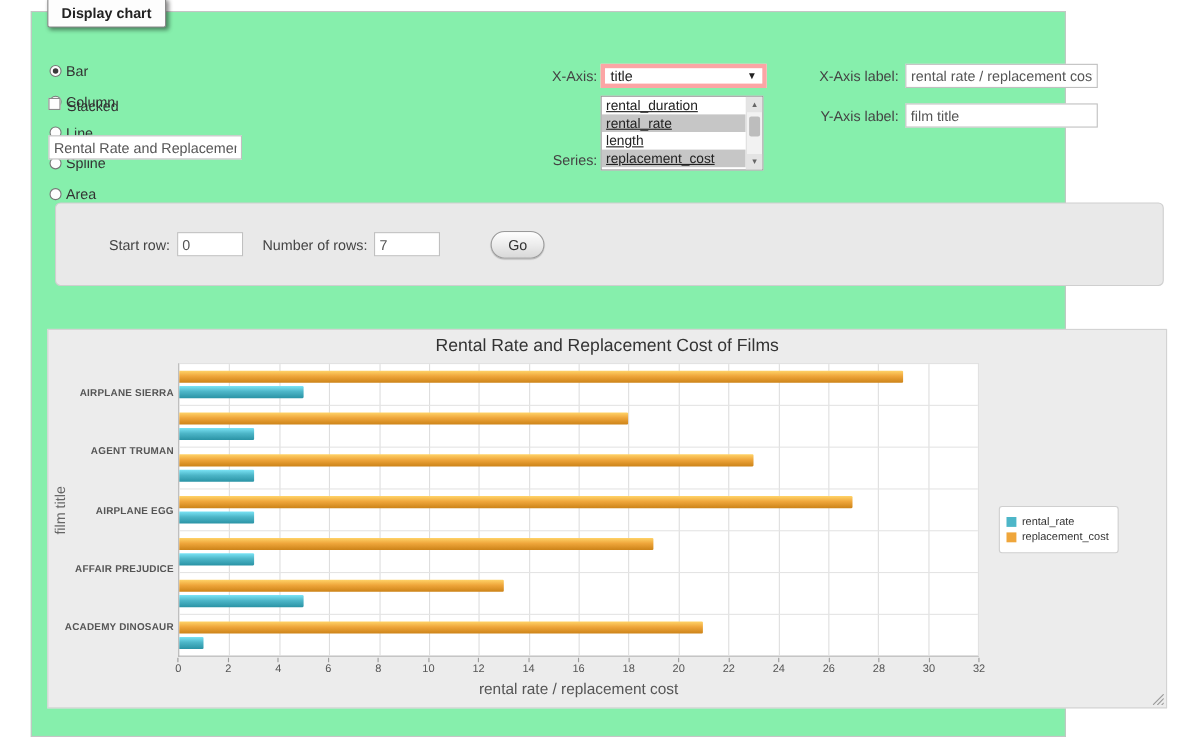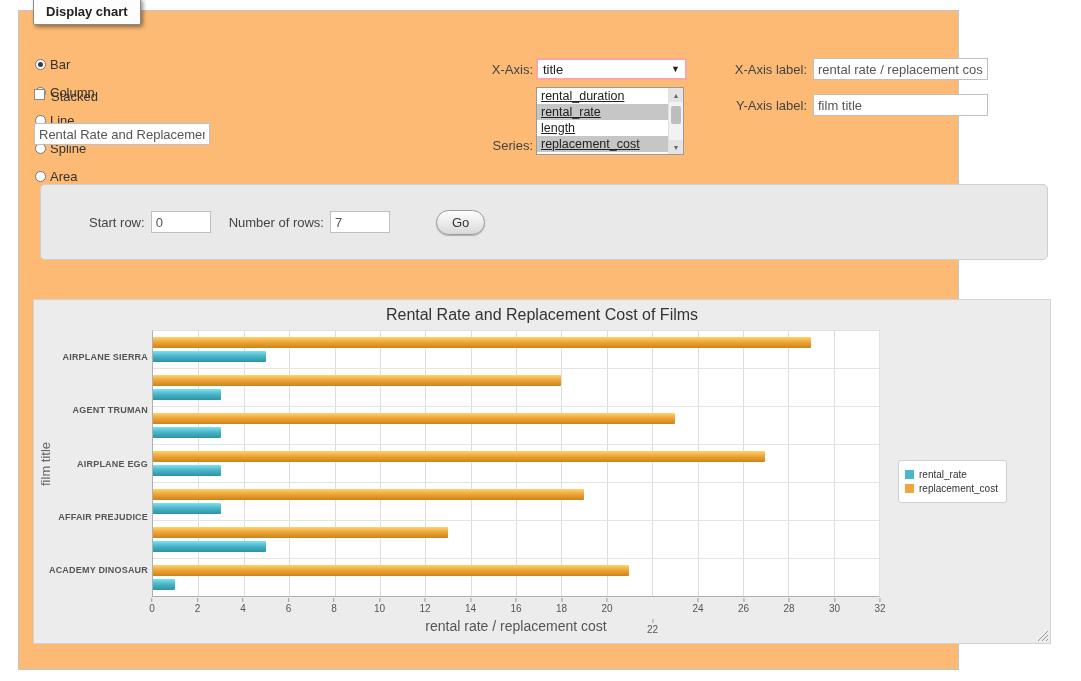--- a/index.html
+++ b/index.html
@@ -2,22 +2,22 @@
 <html><head>
 <meta charset="utf-8">
 <style>
   * { box-sizing: border-box; margin: 0; padding: 0; }
   body {
     width: 1081px; height: 681px; background: #fff;
     font-family: "Liberation Sans", sans-serif; color: #333;
     position: relative; overflow: hidden;
   }
   .outer {
-    position: absolute; left: 18px; top: 10px; width: 941px; height: 660px;
-    border: 1px solid #c5c5c5; background: #fdba74;
+    position: absolute; left: 28px; top: 10px; width: 941px; height: 660px;
+    border: 1px solid #c5c5c5; background: #86efac;
   }
   .legend-box {
     position: absolute; left: 14px; top: -13px; background: #fdfdfd;
     border: 1px solid #8a8a8a; padding: 5px 12px; font-size: 13px; font-weight: bold;
     color: #222; box-shadow: 2px 2px 4px rgba(0,0,0,0.45); border-radius: 2px;
   }
   
   .field-label { position: absolute; font-size: 13px; color: #444; }
   .radio-group { position: absolute; left: 16px; top: 46px; display: flex; gap: 13px; font-size: 13px; flex-direction: column; }
   .radio-item { display: flex; align-items: center; cursor: default; }
@@ -29,21 +29,21 @@
   .check-row { position: absolute; left: 15px; top: 78px; display: flex; align-items: flex-start; font-size: 13px; }
   .checkbox { width: 11px; height: 11px; border: 1px solid #8a8a8a; background: #fdfdfd; display: inline-block; margin-right: 6px; }
   input[type="text"] {
     border: 1px solid #c0c0c0; font-family: "Liberation Sans", sans-serif;
     font-size: 13px; color: #555; padding: 2px 4px; background: #fff;
   }
   .title-input { position: absolute; left: 15px; top: 112px; width: 176px; height: 22px; }
   .xaxis-lbl { left: 430px; top: 51px; width: 84px; text-align: right; }
   .select {
     position: absolute; left: 517px; top: 47px; width: 151px; height: 22px;
-    border: 2px solid #fca5a5; background: #fff; display: flex; align-items: center; padding: 0 5px;
+    border: 4px solid #fca5a5; background: #fff; display: flex; align-items: center; padding: 0 5px;
   }
   .select .val { flex: 1; font-size: 13px; color: #222; }
   .select .arr { font-size: 9px; color: #222; }
   .listbox {
     position: absolute; left: 517px; top: 76px; width: 148px; height: 68px;
     border: 1px solid #9a9a9a; background: #fff; display: flex; overflow: hidden;
   }
   .opts { flex: 1; overflow: hidden; }
   .opt { height: 16px; line-height: 16px; padding: 0 4px; font-size: 12.5px; color: #222; white-space: nowrap; text-decoration: underline; }
   .opt.sel { background: #c6c6c6; }
@@ -281,21 +281,21 @@
           <span class="ticklabel">16</span>
         </div>
         <div class="tick" style="left: 56.25%;">
           <span class="tickmark"></span>
           <span class="ticklabel">18</span>
         </div>
         <div class="tick" style="left: 62.5%;">
           <span class="tickmark"></span>
           <span class="ticklabel">20</span>
         </div>
-        <div class="tick" style="left: 68.75%; margin-top: 21px;">
+        <div class="tick" style="left: 68.75%;">
           <span class="tickmark"></span>
           <span class="ticklabel">22</span>
         </div>
         <div class="tick" style="left: 75%;">
           <span class="tickmark"></span>
           <span class="ticklabel">24</span>
         </div>
         <div class="tick" style="left: 81.25%;">
           <span class="tickmark"></span>
           <span class="ticklabel">26</span>

